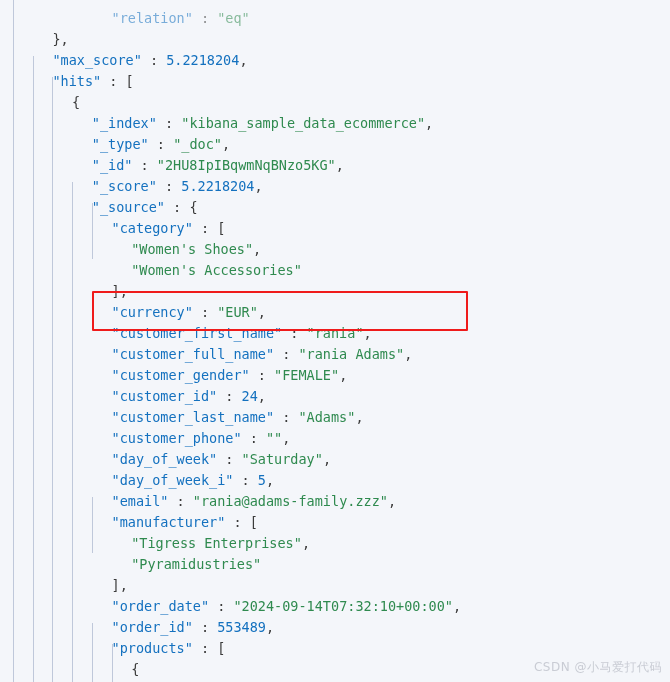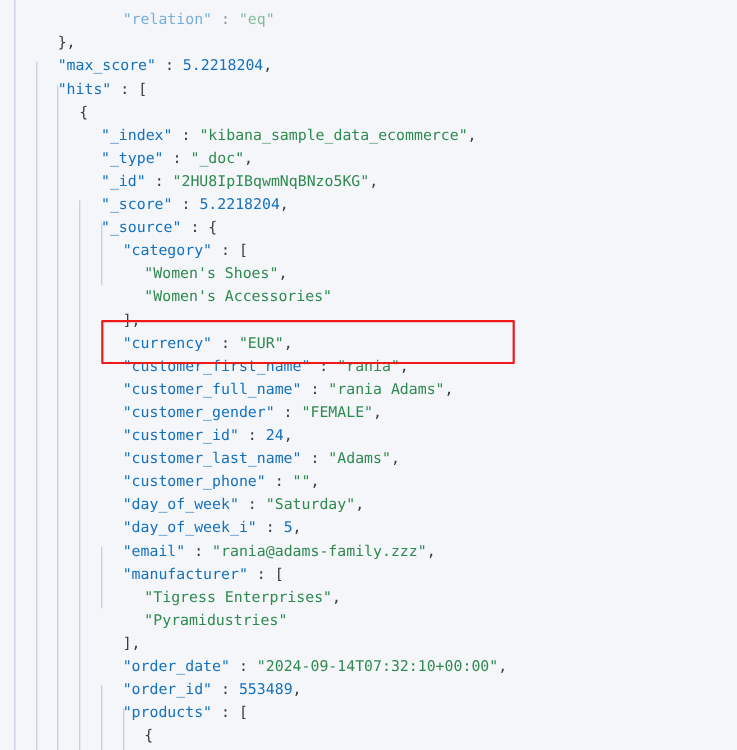--- a/index.html
+++ b/index.html
@@ -86,14 +86,15 @@
       <div class="guide" style="left: 92px; top: 203px; height: 56px; background: rgb(191, 200, 218);"></div>
       <div class="guide" style="left: 92px; top: 497px; height: 56px; background: rgb(191, 200, 218);"></div>
       <div class="guide" style="left: 92px; top: 623px; height: 59px; background: rgb(191, 200, 218);"></div>
       <div class="guide" style="left: 112px; top: 644px; height: 38px; background: rgb(191, 200, 218);"></div>
     </div>
 
   <pre id="code"><div class="ln" style="position: absolute; left: 0px; top: -6px; opacity: 0.55;"><span class="txt" style="margin-left: 111.5px;"><span class="k">"relation"</span><span class="p"> </span><span class="p">:</span><span class="p"> </span><span class="s">"eq"</span></span></div><div class="ln" style="position: absolute; left: 0px; top: 15px;"><span class="txt" style="margin-left: 52.4px;"><span class="p">}</span><span class="p">,</span></span></div><div class="ln" style="position: absolute; left: 0px; top: 36px;"><span class="txt" style="margin-left: 52.4px;"><span class="k">"max_score"</span><span class="p"> </span><span class="p">:</span><span class="p"> </span><span class="n">5.2218204</span><span class="p">,</span></span></div><div class="ln" style="position: absolute; left: 0px; top: 57px;"><span class="txt" style="margin-left: 52.4px;"><span class="k">"hits"</span><span class="p"> </span><span class="p">:</span><span class="p"> </span><span class="p">[</span></span></div><div class="ln" style="position: absolute; left: 0px; top: 78px;"><span class="txt" style="margin-left: 72.1px;"><span class="p">{</span></span></div><div class="ln" style="position: absolute; left: 0px; top: 99px;"><span class="txt" style="margin-left: 91.8px;"><span class="k">"_index"</span><span class="p"> </span><span class="p">:</span><span class="p"> </span><span class="s">"kibana_sample_data_ecommerce"</span><span class="p">,</span></span></div><div class="ln" style="position: absolute; left: 0px; top: 120px;"><span class="txt" style="margin-left: 91.8px;"><span class="k">"_type"</span><span class="p"> </span><span class="p">:</span><span class="p"> </span><span class="s">"_doc"</span><span class="p">,</span></span></div><div class="ln" style="position: absolute; left: 0px; top: 141px;"><span class="txt" style="margin-left: 91.8px;"><span class="k">"_id"</span><span class="p"> </span><span class="p">:</span><span class="p"> </span><span class="s">"2HU8IpIBqwmNqBNzo5KG"</span><span class="p">,</span></span></div><div class="ln" style="position: absolute; left: 0px; top: 162px;"><span class="txt" style="margin-left: 91.8px;"><span class="k">"_score"</span><span class="p"> </span><span class="p">:</span><span class="p"> </span><span class="n">5.2218204</span><span class="p">,</span></span></div><div class="ln" style="position: absolute; left: 0px; top: 183px;"><span class="txt" style="margin-left: 91.8px;"><span class="k">"_source"</span><span class="p"> </span><span class="p">:</span><span class="p"> </span><span class="p">{</span></span></div><div class="ln" style="position: absolute; left: 0px; top: 204px;"><span class="txt" style="margin-left: 111.5px;"><span class="k">"category"</span><span class="p"> </span><span class="p">:</span><span class="p"> </span><span class="p">[</span></span></div><div class="ln" style="position: absolute; left: 0px; top: 225px;"><span class="txt" style="margin-left: 131.2px;"><span class="s">"Women's Shoes"</span><span class="p">,</span></span></div><div class="ln" style="position: absolute; left: 0px; top: 246px;"><span class="txt" style="margin-left: 131.2px;"><span class="s">"Women's Accessories"</span></span></div><div class="ln" style="position: absolute; left: 0px; top: 267px;"><span class="txt" style="margin-left: 111.5px;"><span class="p">]</span><span class="p">,</span></span></div><div class="ln" style="position: absolute; left: 0px; top: 288px;"><span class="txt" style="margin-left: 111.5px;"><span class="k">"currency"</span><span class="p"> </span><span class="p">:</span><span class="p"> </span><span class="s">"EUR"</span><span class="p">,</span></span></div><div class="ln" style="position: absolute; left: 0px; top: 309px;"><span class="txt" style="margin-left: 111.5px;"><span class="k">"customer_first_name"</span><span class="p"> </span><span class="p">:</span><span class="p"> </span><span class="s">"rania"</span><span class="p">,</span></span></div><div class="ln" style="position: absolute; left: 0px; top: 330px;"><span class="txt" style="margin-left: 111.5px;"><span class="k">"customer_full_name"</span><span class="p"> </span><span class="p">:</span><span class="p"> </span><span class="s">"rania Adams"</span><span class="p">,</span></span></div><div class="ln" style="position: absolute; left: 0px; top: 351px;"><span class="txt" style="margin-left: 111.5px;"><span class="k">"customer_gender"</span><span class="p"> </span><span class="p">:</span><span class="p"> </span><span class="s">"FEMALE"</span><span class="p">,</span></span></div><div class="ln" style="position: absolute; left: 0px; top: 372px;"><span class="txt" style="margin-left: 111.5px;"><span class="k">"customer_id"</span><span class="p"> </span><span class="p">:</span><span class="p"> </span><span class="n">24</span><span class="p">,</span></span></div><div class="ln" style="position: absolute; left: 0px; top: 393px;"><span class="txt" style="margin-left: 111.5px;"><span class="k">"customer_last_name"</span><span class="p"> </span><span class="p">:</span><span class="p"> </span><span class="s">"Adams"</span><span class="p">,</span></span></div><div class="ln" style="position: absolute; left: 0px; top: 414px;"><span class="txt" style="margin-left: 111.5px;"><span class="k">"customer_phone"</span><span class="p"> </span><span class="p">:</span><span class="p"> </span><span class="s">""</span><span class="p">,</span></span></div><div class="ln" style="position: absolute; left: 0px; top: 435px;"><span class="txt" style="margin-left: 111.5px;"><span class="k">"day_of_week"</span><span class="p"> </span><span class="p">:</span><span class="p"> </span><span class="s">"Saturday"</span><span class="p">,</span></span></div><div class="ln" style="position: absolute; left: 0px; top: 456px;"><span class="txt" style="margin-left: 111.5px;"><span class="k">"day_of_week_i"</span><span class="p"> </span><span class="p">:</span><span class="p"> </span><span class="n">5</span><span class="p">,</span></span></div><div class="ln" style="position: absolute; left: 0px; top: 477px;"><span class="txt" style="margin-left: 111.5px;"><span class="k">"email"</span><span class="p"> </span><span class="p">:</span><span class="p"> </span><span class="s">"rania@adams-family.zzz"</span><span class="p">,</span></span></div><div class="ln" style="position: absolute; left: 0px; top: 498px;"><span class="txt" style="margin-left: 111.5px;"><span class="k">"manufacturer"</span><span class="p"> </span><span class="p">:</span><span class="p"> </span><span class="p">[</span></span></div><div class="ln" style="position: absolute; left: 0px; top: 519px;"><span class="txt" style="margin-left: 131.2px;"><span class="s">"Tigress Enterprises"</span><span class="p">,</span></span></div><div class="ln" style="position: absolute; left: 0px; top: 540px;"><span class="txt" style="margin-left: 131.2px;"><span class="s">"Pyramidustries"</span></span></div><div class="ln" style="position: absolute; left: 0px; top: 561px;"><span class="txt" style="margin-left: 111.5px;"><span class="p">]</span><span class="p">,</span></span></div><div class="ln" style="position: absolute; left: 0px; top: 582px;"><span class="txt" style="margin-left: 111.5px;"><span class="k">"order_date"</span><span class="p"> </span><span class="p">:</span><span class="p"> </span><span class="s">"2024-09-14T07:32:10+00:00"</span><span class="p">,</span></span></div><div class="ln" style="position: absolute; left: 0px; top: 603px;"><span class="txt" style="margin-left: 111.5px;"><span class="k">"order_id"</span><span class="p"> </span><span class="p">:</span><span class="p"> </span><span class="n">553489</span><span class="p">,</span></span></div><div class="ln" style="position: absolute; left: 0px; top: 624px;"><span class="txt" style="margin-left: 111.5px;"><span class="k">"products"</span><span class="p"> </span><span class="p">:</span><span class="p"> </span><span class="p">[</span></span></div><div class="ln" style="position: absolute; left: 0px; top: 645px;"><span class="txt" style="margin-left: 131.2px;"><span class="p">{</span></span></div><div class="ln" style="position: absolute; left: 0px; top: 666px;"><span class="txt" style="margin-left: 150.9px;"><span class="k">"base_price"</span><span class="p"> </span><span class="p">:</span><span class="p"> </span><span class="n">24.99</span><span class="p">,</span></span></div></pre>
 
   <div id="highlight-box" style="left: 92px; top: 291px; width: 376px; height: 40px; border-color: rgb(239, 27, 27);"></div>
 
+  <div id="watermark">CSDN @小马爱打代码</div>
 
 </div>
 
 </body></html>

